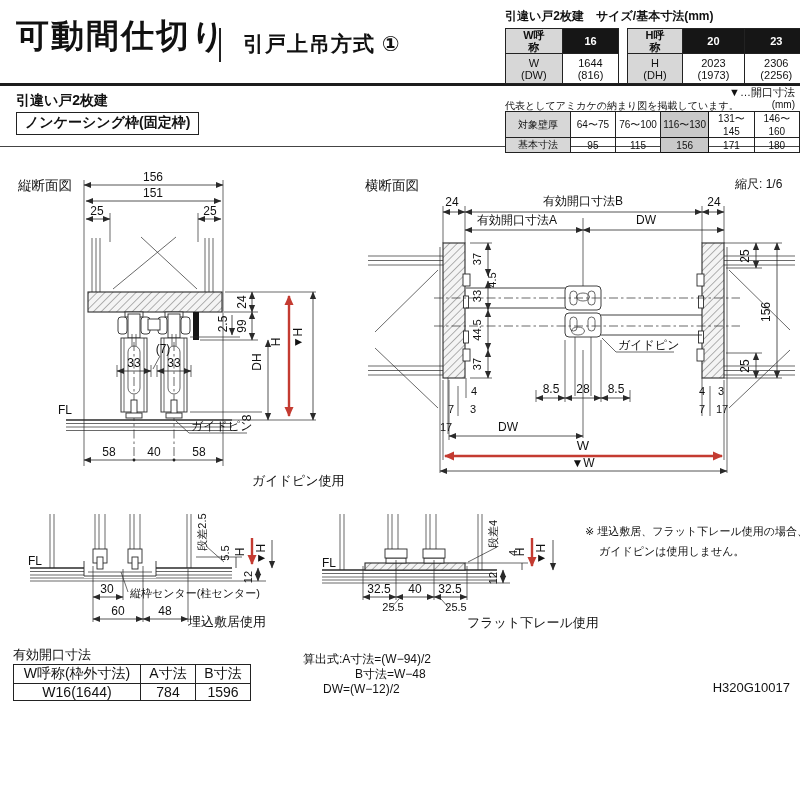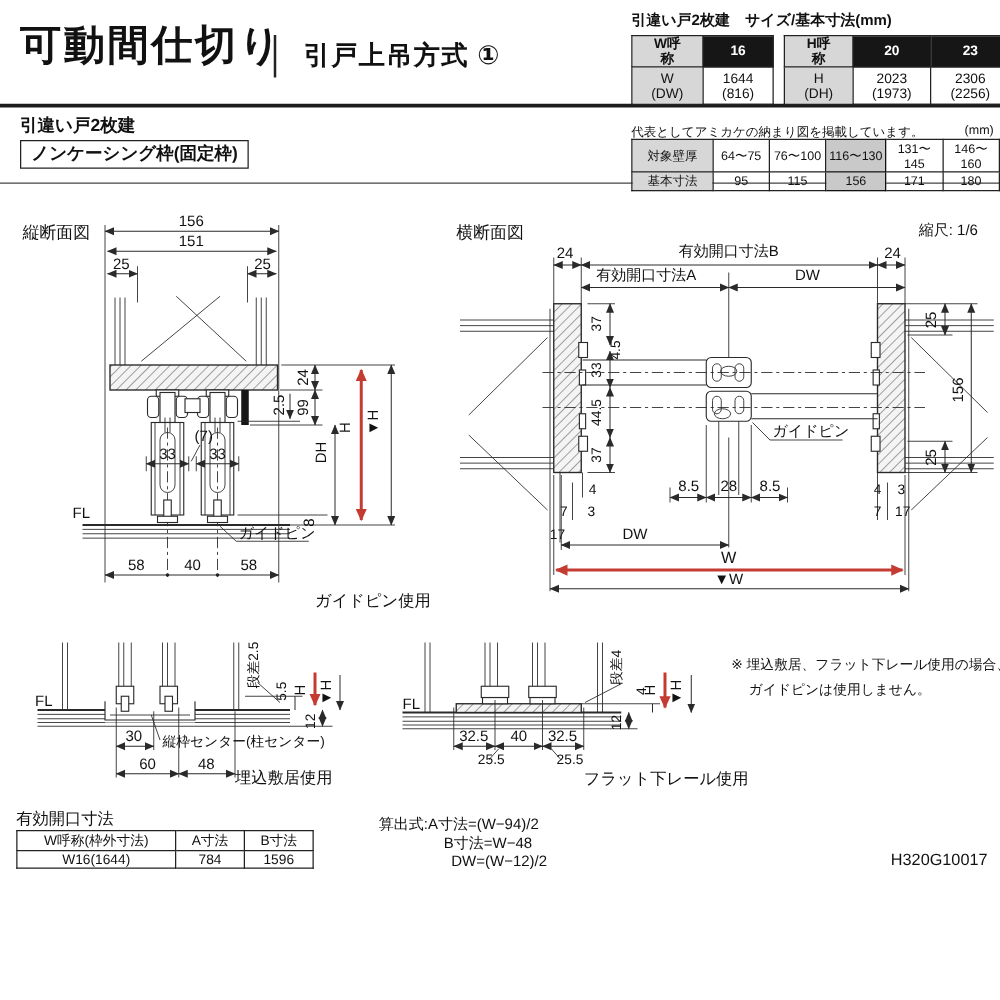--- a/index.html
+++ b/index.html
@@ -19,21 +19,21 @@
   .sz{font-size:11px;}
   .sz td{border:1px solid #222;text-align:center;vertical-align:middle;line-height:12px;padding:0 15px;}
   .sz .hrow td{height:16px;font-weight:bold;}
   .sz .drow td{height:29px;}
   .gray{background:#d7d7d7;}
   .dark{background:#161616;color:#fff;font-weight:bold;}
   .wt{font-size:10px;}
   .wt td{border:1px solid #222;text-align:center;height:13px;padding:0 1px;}
   .wt .hl{background:#c9c9c9;border:1.6px solid #111;}
   .note-sm{font-size:10px;}
-  .ot{font-size:11px;padding-left:32px;}
+  .ot{font-size:14px;padding-left:32px;}
   .ot td{border:1px solid #222;text-align:center;height:13px;padding:0 2px;}
   .ot-title{font-size:13px;}
   .legend{font-size:11px;}
   .formula{font-size:12px;line-height:15px;}
   .doccode{font-size:13px;}
   
   svg text{font-family:"Liberation Sans","DejaVu Sans",sans-serif;fill:#111;}
   .d{font-size:12px;}
   .d11{font-size:11px;}
   .cap{font-size:13px;}
@@ -99,20 +99,21 @@
           <div>(1973)</div>
         </td>
         <td>
           <div>2306</div>
           <div>(2256)</div>
         </td>
       </tr>
     </tbody>
       </table>
   </div>
+  <div class="abs legend" style="left:505px;top:85px;width:290px;text-align:right;">▼…開口寸法</div>
 
   <div class="abs note-sm" style="left:505px;top:99px;">代表としてアミカケの納まり図を掲載しています。</div>
   <div class="abs note-sm" style="left:505px;top:99px;width:290px;text-align:right;">(mm)</div>
   <table class="abs wt" style="left:505px;top:111px;">
     <tbody>
         <tr>
       <td class="gray" style="width:64px;">対象壁厚</td>
       <td style="width:43px;">64〜75</td>
       <td style="width:43px;">76〜100</td>
       <td style="width:46px;" class="hl">116〜130</td>
@@ -556,18 +557,18 @@
       <td>W16(1644)</td>
       <td>784</td>
       <td>1596</td>
     </tr>
   </tbody>
     </table>
 
   <div class="abs formula" style="left:303px;top:652px;">
     <div>算出式:A寸法=(W−94)/2</div>
     <div style="margin-left:52px;">B寸法=W−48</div>
-    <div style="margin-left:58px;">DW=(W−12)/2</div>
+    <div style="margin-left:20px;">DW=(W−12)/2</div>
   </div>
 
   <div class="abs doccode" style="left:640px;top:680px;width:150px;text-align:right;">H320G10017</div>
 
 </div>
 
 </body></html>

